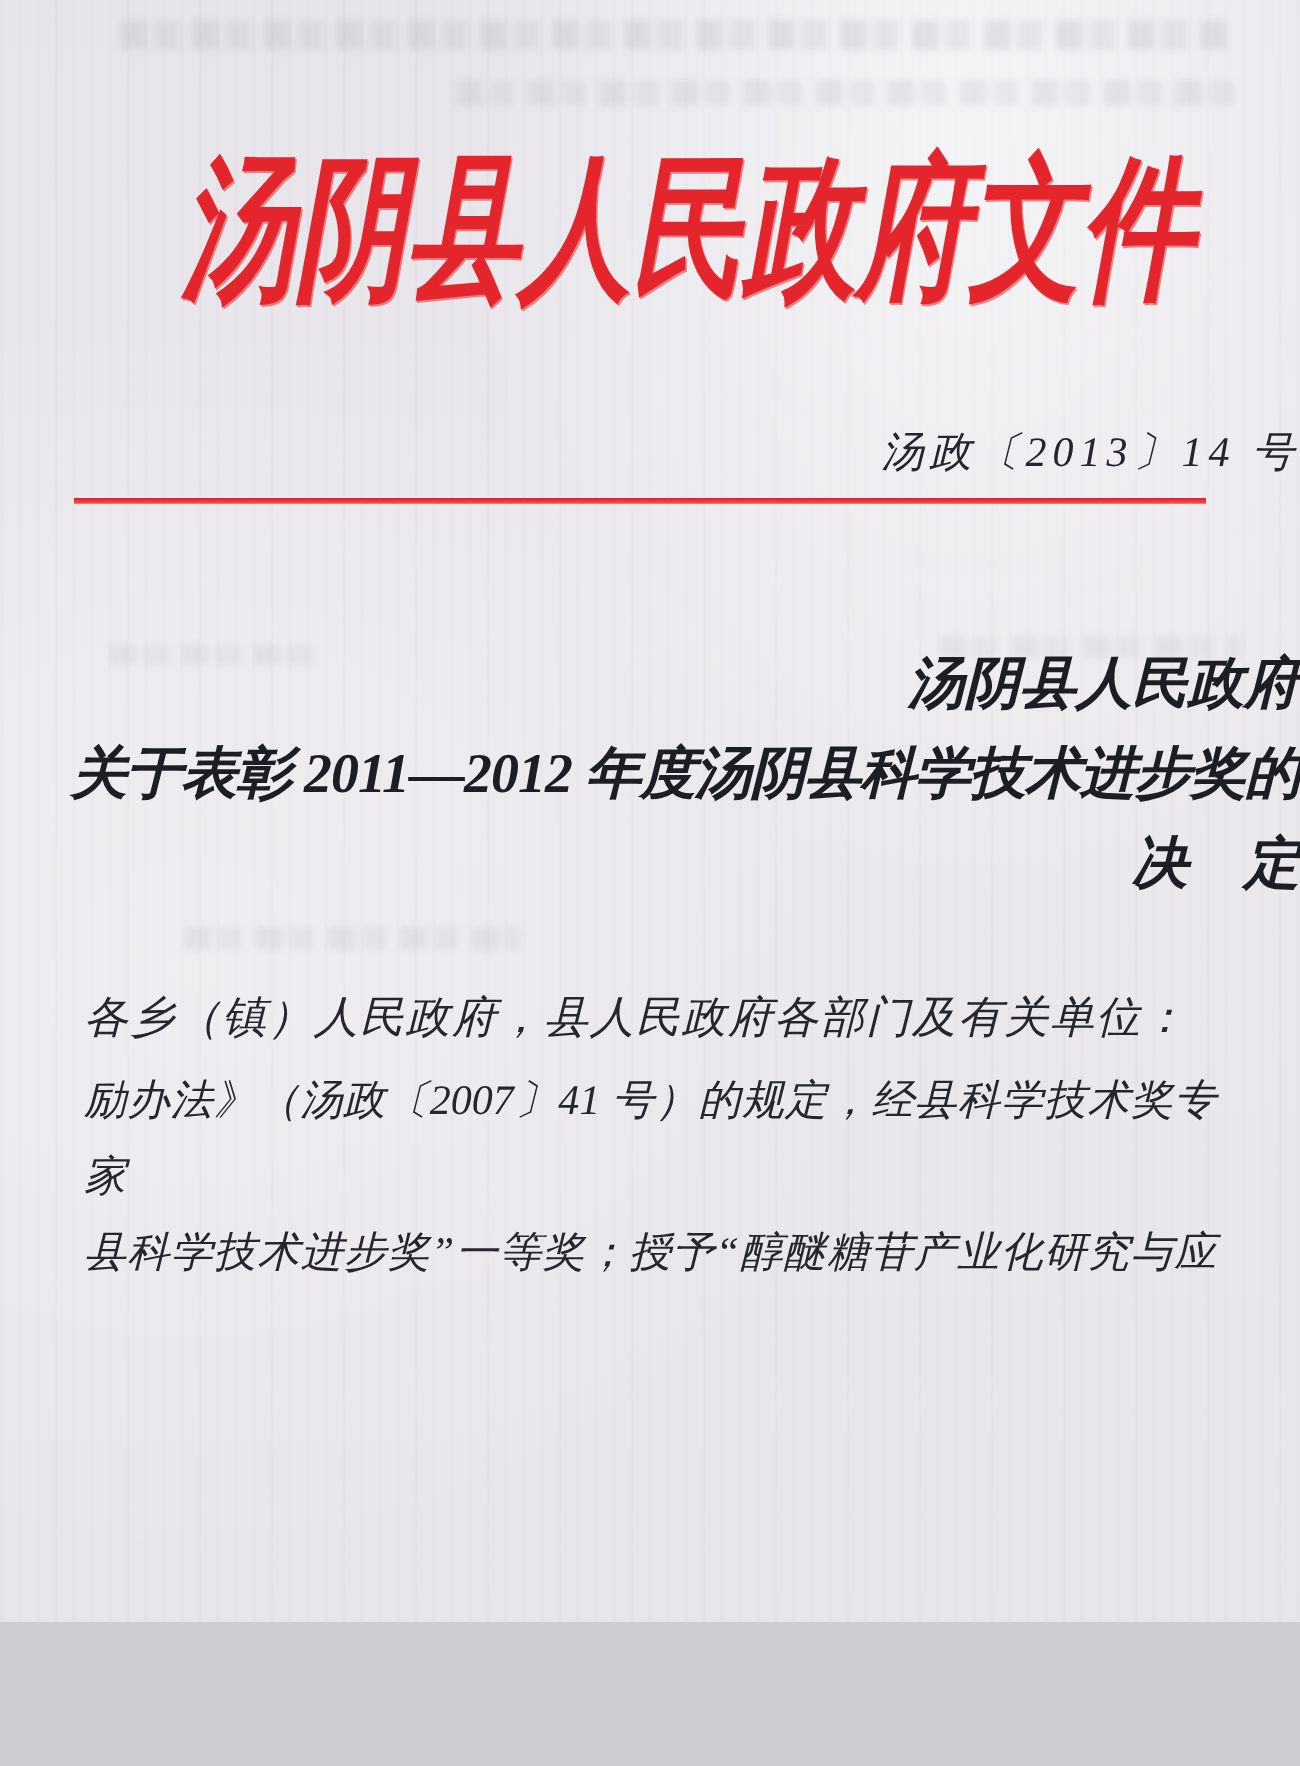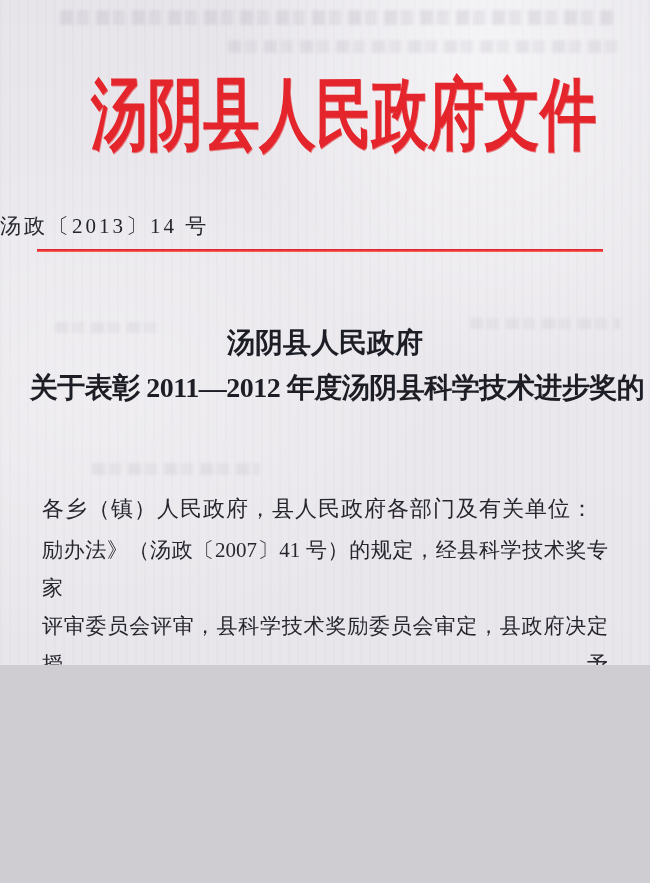--- a/index.html
+++ b/index.html
@@ -3,31 +3,32 @@
 <meta charset="utf-8">
 <style>
   html, body {
     margin: 0;
     padding: 0;
     background: #cfcdd2;
   }
   .page {
     position: relative;
     width: 650px;
-    height: 665px;
+    height: 811px;
     margin: 0;
     background-color: #eae8ec;
     background-image:
       radial-gradient(ellipse at 75% 6%, rgba(255,255,255,0.55), rgba(255,255,255,0) 38%),
       radial-gradient(ellipse at 15% 60%, rgba(255,255,255,0.25), rgba(255,255,255,0) 45%),
       repeating-linear-gradient(90deg, rgba(130,128,145,0.035) 0 2px, rgba(0,0,0,0) 2px 9px),
       linear-gradient(180deg, #e7e5ea 0%, #ebe9ed 40%, #e9e6eb 100%);
     overflow: hidden;
     font-family: "Liberation Serif", "DejaVu Serif", serif;
     color: #26262e;
+    font-style: italic;
   }
 
   
   .bleed {
     position: absolute;
     height: 15px;
     border-radius: 2px;
     background: repeating-linear-gradient(90deg,
       rgba(158,152,168,0.38) 0 13px,
       rgba(158,152,168,0.06) 13px 17px,
@@ -56,41 +57,41 @@
     transform-origin: 50% 50%;
     white-space: nowrap;
     text-shadow: 1px 1px 0 rgba(222,42,48,0.55);
   }
 
   .doc-number {
     position: absolute;
     top: 212px;
     left: 0;
     width: 100%;
-    text-align: left;
+    text-align: right;
     font-size: 21px;
     letter-spacing: 3px;
     color: #25252d;
   }
 
   .red-rule {
     position: absolute;
     top: 249px;
     left: 37px;
     width: 566px;
     height: 3px;
     background: linear-gradient(180deg, #e01f27 0%, #f04049 70%, #f58a5a 100%);
   }
 
   .title-block {
     position: absolute;
     top: 320px;
     left: 0;
     width: 100%;
-    text-align: center;
+    text-align: right;
     font-weight: bold;
     font-size: 28px;
     line-height: 45px;
     color: #1d1d25;
   }
   .title-line-2 { letter-spacing: -0.5px; white-space: nowrap; padding-left: 24px; }
 
   .salutation {
     position: absolute;
     top: 496px;
@@ -144,26 +145,26 @@
 
   <div class="header-title">汤阴县人民政府文件</div>
 
   <div class="doc-number">汤政〔2013〕14 号</div>
 
   <div class="red-rule"></div>
 
   <div class="title-block">
     <div class="title-line-1">汤阴县人民政府</div>
     <div class="title-line-2">关于表彰 2011—2012 年度汤阴县科学技术进步奖的</div>
+    <div class="title-line-3">决　定</div>
   </div>
 
   <div class="salutation">各乡（镇）人民政府，县人民政府各部门及有关单位：</div>
 
   <div class="body-block">
     <div class="body-line">励办法》（汤政〔2007〕41 号）的规定，经县科学技术奖专家</div>
-    <div class="body-line">评审委员会评审，县科学技术奖励委员会审定，县政府决定授予</div>
     <div class="body-line">县科学技术进步奖”一等奖；授予“醇醚糖苷产业化研究与应</div>
 
   </div>
 
   <div class="page-number">— 1 —</div>
 
 </div>
 
 </body></html>

